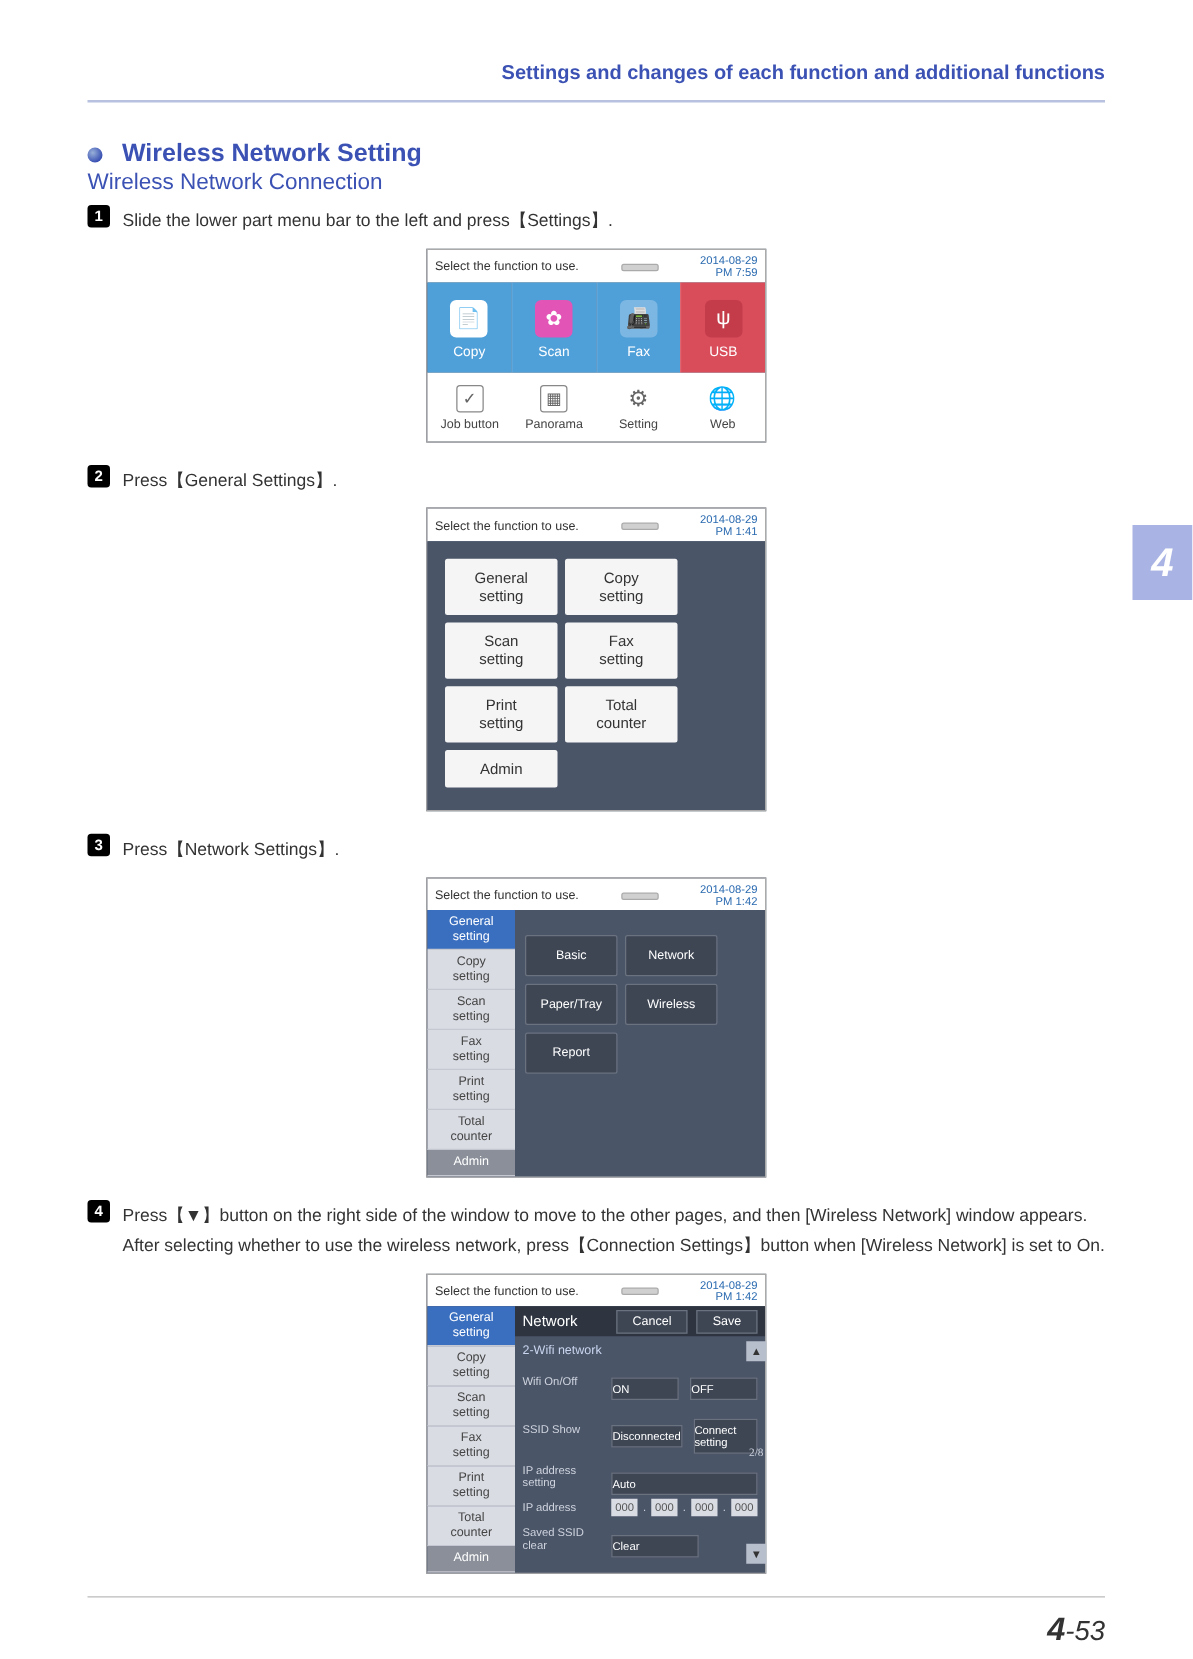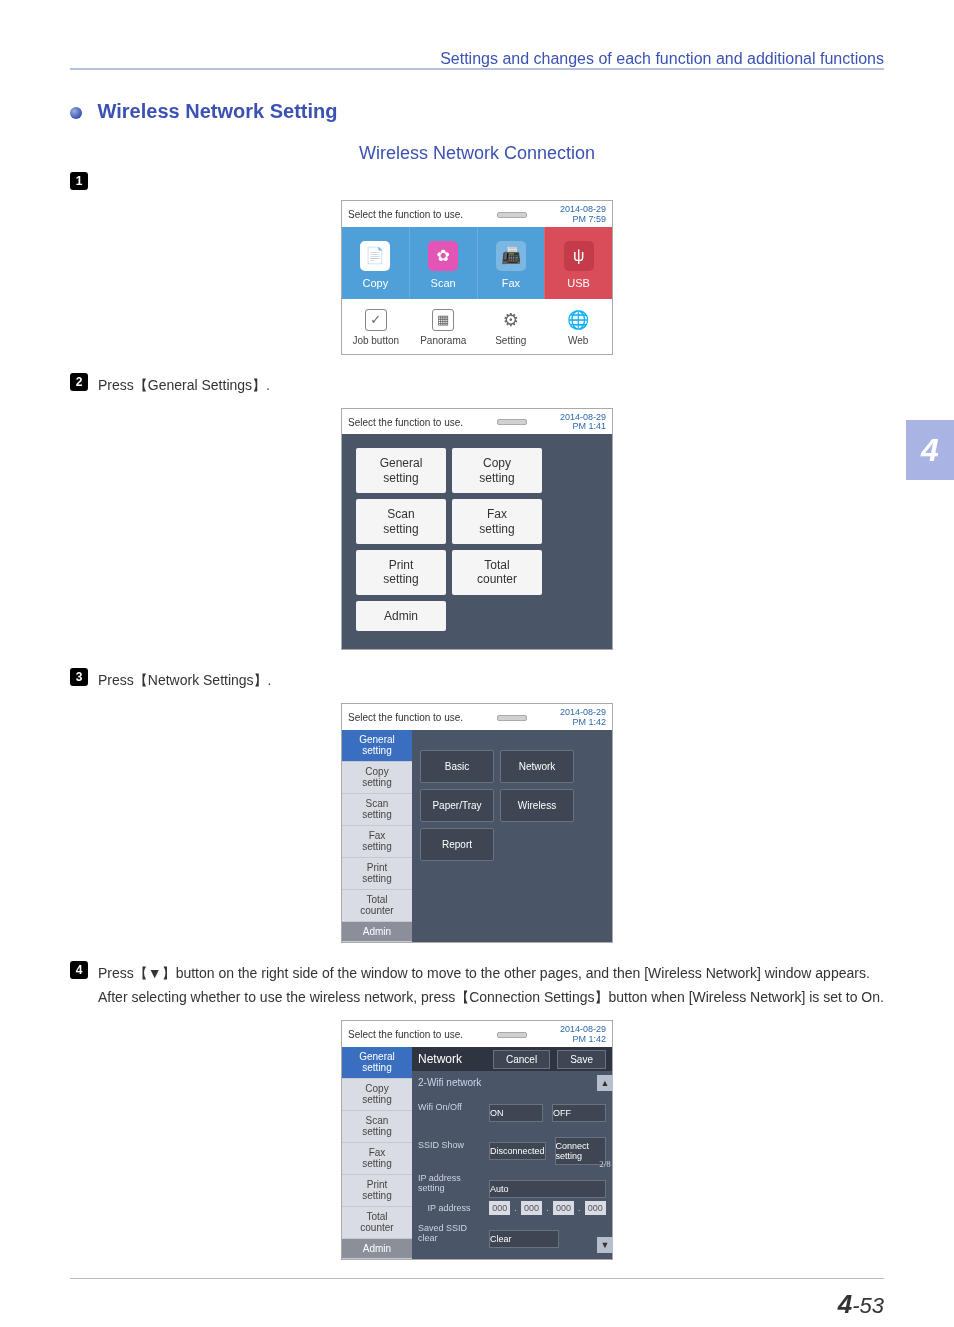--- a/index.html
+++ b/index.html
@@ -9,44 +9,43 @@
     width: 954px;
     margin: 0 auto;
     padding: 50px 70px 30px 70px;
     color: #333;
     font-size: 14px;
     position: relative;
   }
   .header-line {
     text-align: right;
     color: #3b52b4;
-    padding-bottom: 0;
+    padding-bottom: 12px;
     border-bottom: 2px solid #b8c2e0;
     margin-bottom: 30px;
     font-size: 16px;
+    font-weight: bold;
   }
   .section-title {
     color: #3b52b4;
     font-size: 20px;
     font-weight: bold;
-    margin-bottom: 20px;
   }
   .section-title .bullet {
     display: inline-block;
     width: 12px; height: 12px;
     border-radius: 50%;
     background: radial-gradient(circle at 35% 35%, #98b0d8 0%, #3b52b4 70%);
     margin-right: 10px;
     vertical-align: middle;
   }
   .subsection {
     color: #3b52b4;
     font-size: 18px;
     margin-bottom: 8px;
-    text-align: center;
   }
   .step-row {
     margin: 6px 0 10px 0;
     display: flex;
     align-items: flex-start;
   }
   .step-num {
     display: inline-block;
     background: #000;
     color: #fff;
@@ -263,20 +262,21 @@
 
 <div class="section-title">
   <span class="bullet"></span>
   <span>Wireless Network Setting</span>
 </div>
 
 <div class="subsection">Wireless Network Connection</div>
 
 <div class="step-row">
   <span class="step-num">1</span>
+  <span class="step-text">Slide the lower part menu bar to the left and press【Settings】.</span>
 </div>
 
 <div class="screenshot">
   <div class="ss-header">
     <span>Select the function to use.</span>
     <span class="ss-header-handle"></span>
     <span class="ss-date">
       <span>2014-08-29</span><br>
       <span>PM 7:59</span>
     </span>
@@ -425,21 +425,21 @@
         <div class="ss4-row">
           <div class="ss4-label">SSID Show</div>
           <div class="ss4-cell">Disconnected</div>
           <div class="ss4-cell">Connect setting</div>
         </div>
         <div class="ss4-row">
           <div class="ss4-label">IP address setting</div>
           <div class="ss4-cell" style="flex:2.05">Auto</div>
         </div>
         <div class="ss4-row">
-          <div class="ss4-label" style="text-align:center">IP address</div>
+          <div class="ss4-label" style="text-align:left">IP address</div>
           <div class="ss4-ip">
             <span>000</span>
               <span class="dot">.</span>
             <span>000</span>
               <span class="dot">.</span>
             <span>000</span>
               <span class="dot">.</span>
             <span>000</span>
           </div>
         </div>

